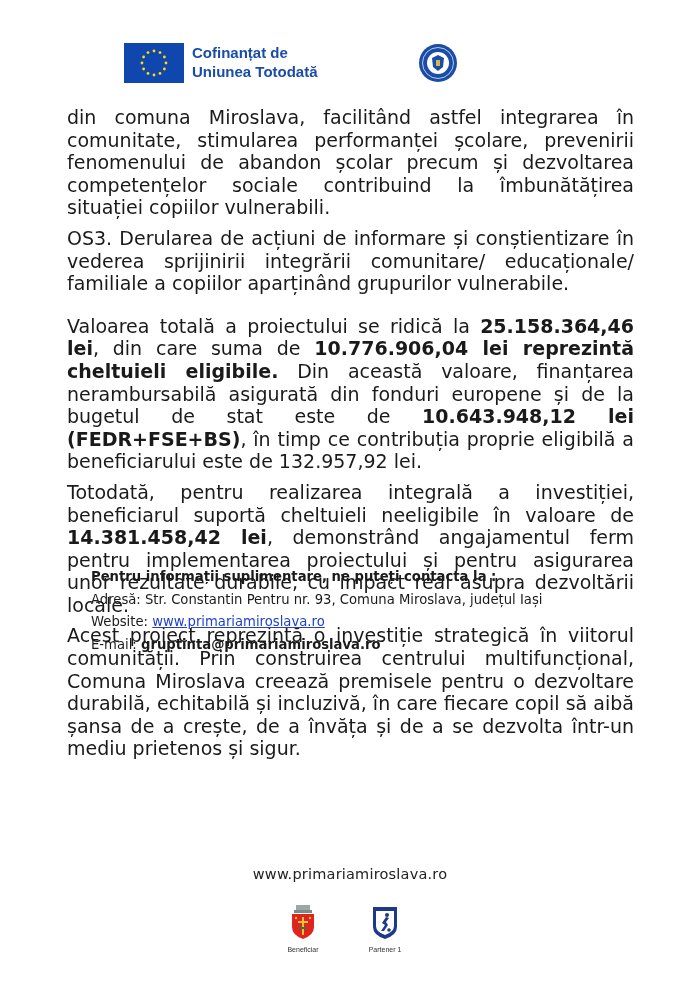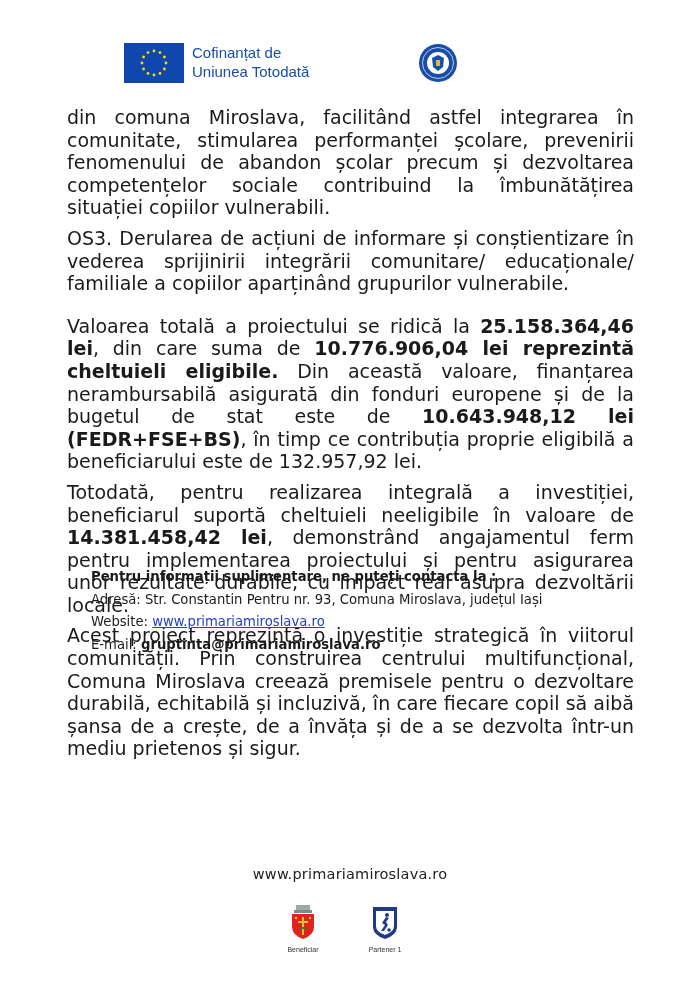--- a/index.html
+++ b/index.html
@@ -3,21 +3,21 @@
   <meta charset="utf-8">
   <style>
     html, body { margin: 0; padding: 0; background: #ffffff; }
     body {
       width: 700px; height: 990px; position: relative; overflow: hidden;
       font-family: "DejaVu Sans", "Liberation Sans", sans-serif;
       color: #1a1a1a;
     }
     .header { position: absolute; top: 43px; left: 124px; width: 345px; height: 42px; }
     .eu-flag { position: absolute; left: 0; top: 0; width: 60px; height: 40px; background: #0f47af; }
-    .eu-text { position: absolute; left: 68px; top: 0; font-family: "Liberation Sans", sans-serif; font-weight: normal; color: #1a4da8; font-size: 15px; line-height: 19px; }
+    .eu-text { position: absolute; left: 68px; top: 0; font-family: "Liberation Sans", sans-serif; font-weight: bold; color: #1a4da8; font-size: 15px; line-height: 19px; }
     .gov-seal { position: absolute; left: 294px; top: 0; width: 40px; height: 40px; }
 
     .content { position: absolute; left: 67px; top: 106px; width: 567px; font-size: 19px; line-height: 22.6px; }
     .content p { margin: 0; text-align: justify; }
     .p-gap { height: 8px; }
     .p-gap-lg { height: 20px; }
     b { font-weight: bold; }
 
     .contact { position: absolute; left: 67px; top: 566px; width: 567px; font-size: 13.2px; line-height: 22.6px; margin-left: 24px; }
     .contact div { white-space: nowrap; }

